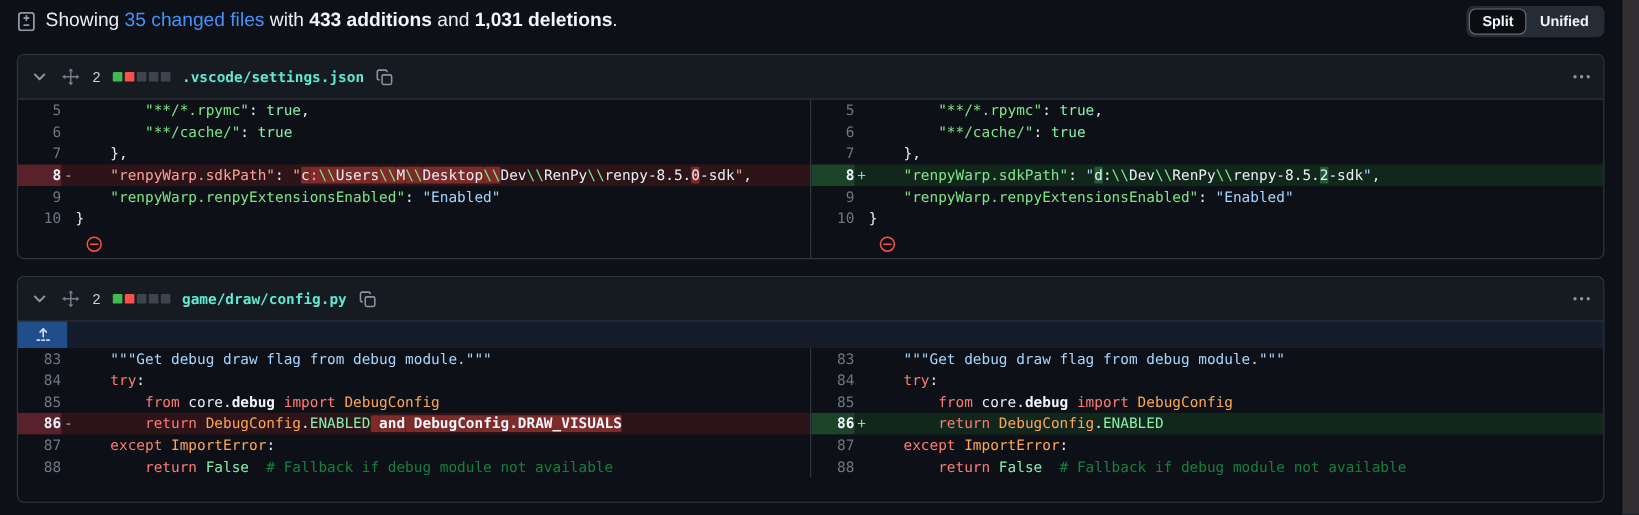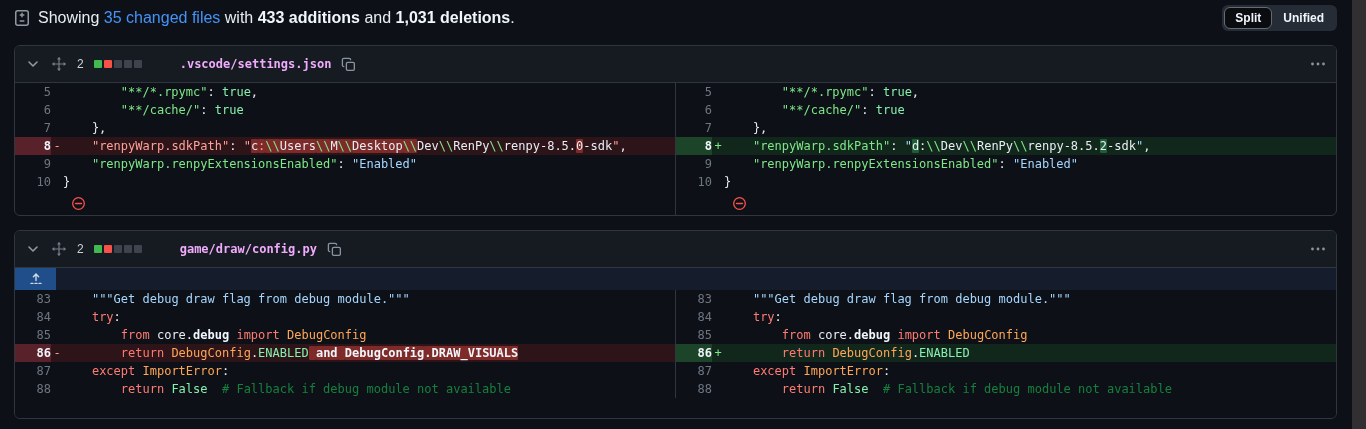--- a/index.html
+++ b/index.html
@@ -22,21 +22,21 @@
   .seg.active{background:#0a0c10;border-color:#646b74;}
   
   .files{margin:9px 29px 0 14px;}
   .panel{border:1px solid #30363d;border-radius:6px;background:#0d1117;overflow:hidden;margin-bottom:14px;}
   .file-header{height:36px;display:flex;align-items:center;gap:10px;padding:0 10px;
     background:#161b22;border-bottom:1px solid #30363d;}
   .icon-btn{background:none;border:none;padding:0;margin:0;display:flex;align-items:center;cursor:pointer;}
   .count{font-size:12px;color:#c9d1d9;}
   .diffstat{display:flex;gap:2px;align-items:center;}
   .sq{width:8px;height:8px;border-radius:1px;display:inline-block;}
-  .fname{font:600 12px "DejaVu Sans Mono","Liberation Mono",monospace;color:#f0abfc;text-decoration:none;cursor:pointer;margin-left:28px;}
+  .fname{font:600 12px "DejaVu Sans Mono","Liberation Mono",monospace;color:#5eead4;text-decoration:none;cursor:pointer;}
   .spacer{flex:1;}
   
   .hunk{height:22px;display:flex;align-items:center;background:#151d2c;}
   .expand-btn{width:41px;height:22px;flex:none;background:#1f4e8a;border:none;display:flex;
     align-items:center;justify-content:center;cursor:pointer;padding:0;}
   .hunk-text{font:12px "DejaVu Sans Mono","Liberation Mono",monospace;color:#8b949e;
     padding-left:14px;white-space:pre;}
   
   .diff-body{font:12px/18px "DejaVu Sans Mono","Liberation Mono",monospace;color:#e6edf3;}
   .diff-row{display:flex;height:18px;}

